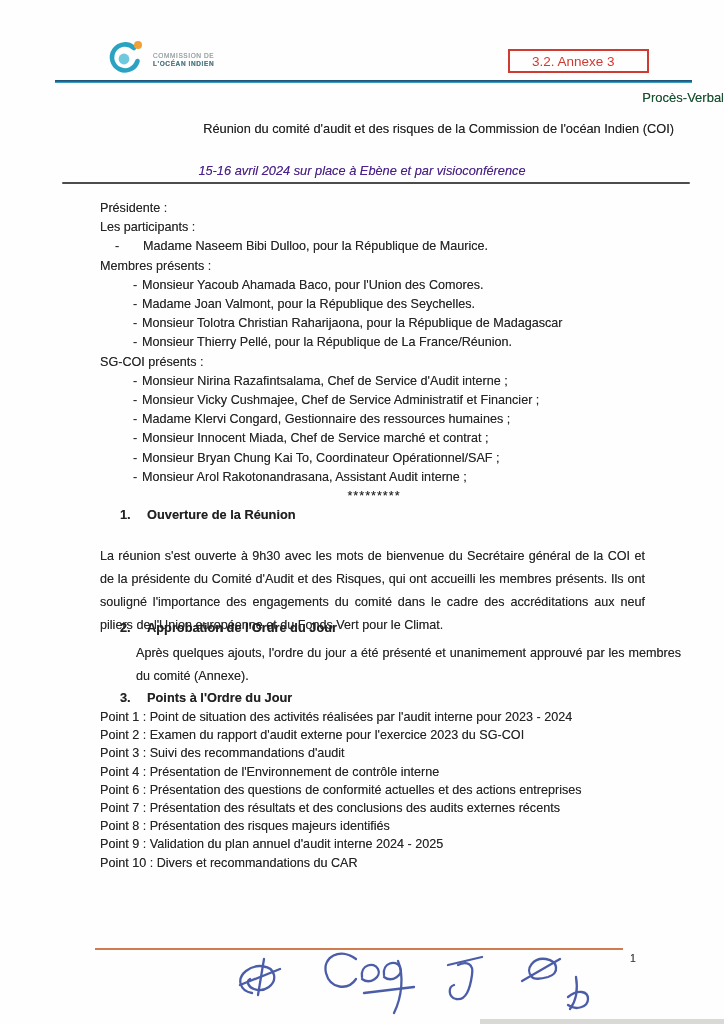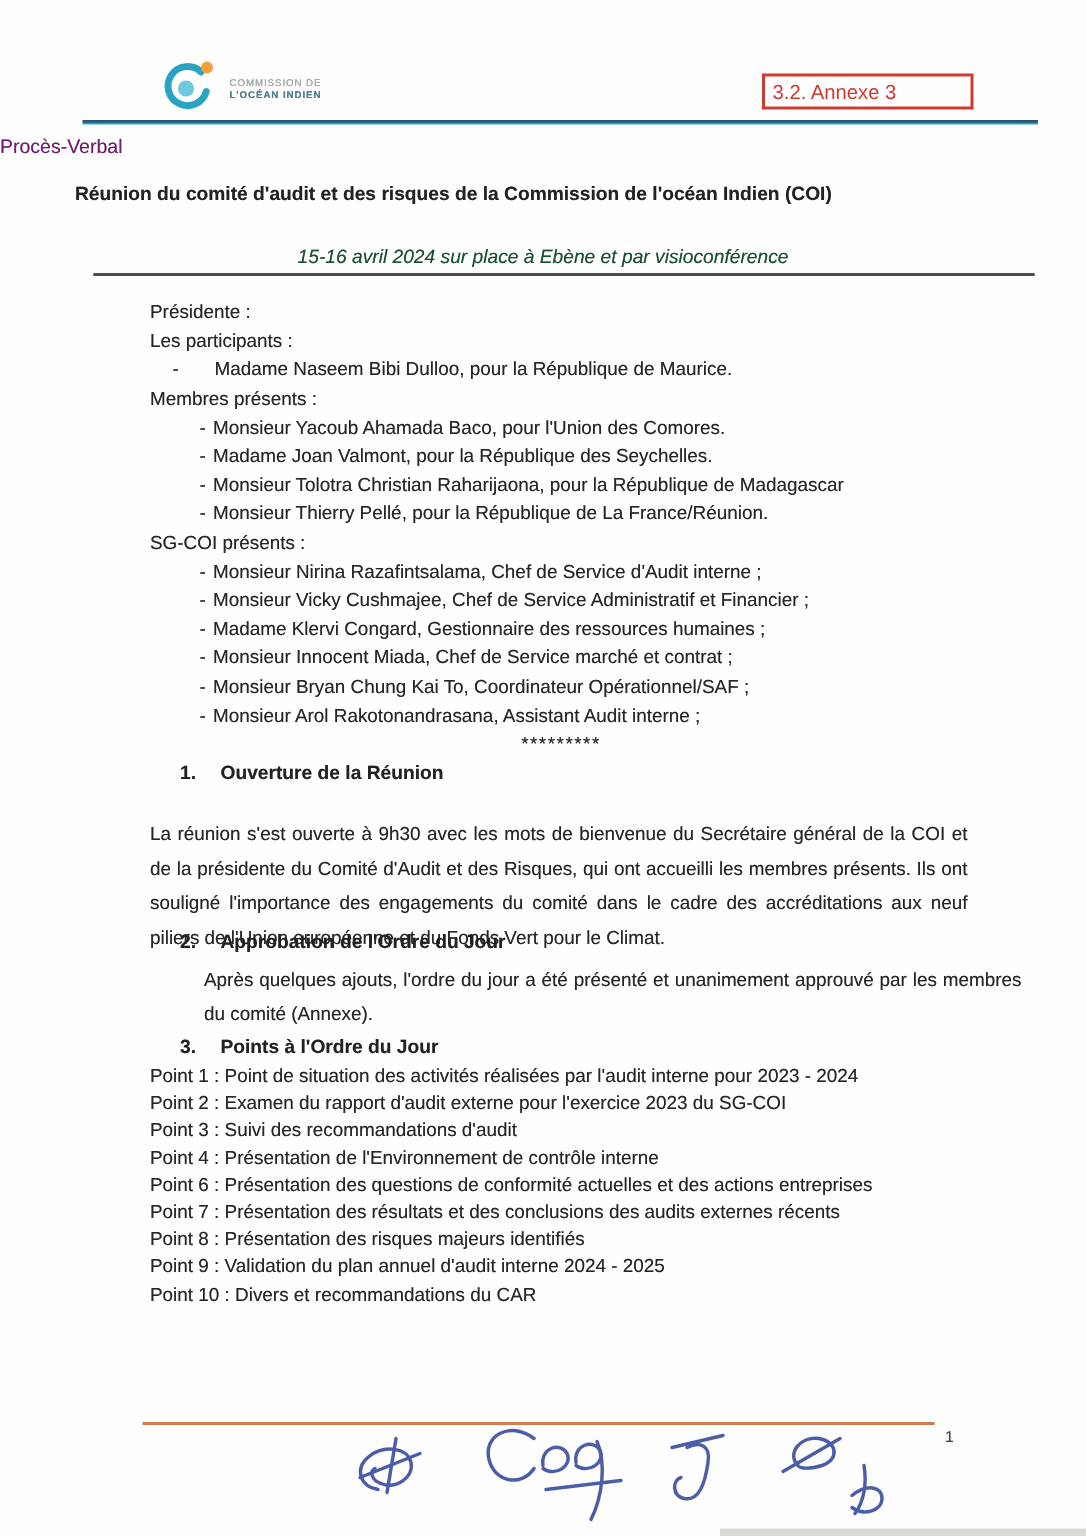--- a/index.html
+++ b/index.html
@@ -11,30 +11,30 @@
     text-shadow:0 0 .35px rgba(45,45,45,.55);
   }
   
   .logo-wrap { position:absolute; left:104px; top:36px; display:flex; align-items:center; gap:7px; }
   .logo-text { line-height:8px; padding-top:6px; }
   .logo-line1 { font-size:6.5px; letter-spacing:.6px; color:#9fb0b4; }
   .logo-line2 { font-size:6.5px; letter-spacing:.6px; color:#4c7f8e; font-weight:bold; }
   .annexe-box {
     position:absolute; left:508px; top:49px; width:141px; height:24px;
     border:2px solid #cf3a31; color:#cf3a31; font-size:13.5px;
-    display:flex; align-items:center; padding-left:5px; background:transparent;
+    display:flex; align-items:center; padding-left:22px; background:transparent;
     text-shadow:none;
   }
   .header-rule {
     position:absolute; left:55px; top:80px; width:637px; height:3px;
     background:linear-gradient(to bottom,#24567c 40%,#3fb9dc 100%);
   }
-  .doc-type { position:absolute; left:0; top:90px; width:724px; text-align:left; font-size:13px; color:#701a75; }
-  .doc-title { position:absolute; left:50px; top:121px; width:624px; text-align:left; font-size:12.8px; font-weight:bold; color:#222; }
-  .doc-date { position:absolute; left:0; top:163px; width:724px; text-align:center; font-size:12.8px; font-style:italic; color:#14532d; }
+  .doc-type { position:absolute; left:0; top:90px; width:724px; text-align:right; font-size:13px; color:#14532d; }
+  .doc-title { position:absolute; left:50px; top:121px; width:624px; text-align:right; font-size:12.8px; font-weight:normal; color:#222; }
+  .doc-date { position:absolute; left:0; top:163px; width:724px; text-align:center; font-size:12.8px; font-style:italic; color:#4c1d95; }
   .date-rule { position:absolute; left:62px; top:182px; width:628px; height:2px; background:#4c4c4c; border-radius:2px; }
 
   
   .participants { position:absolute; left:100px; top:199px; width:548px; font-size:12.6px; line-height:19.2px; }
   .p-label { }
   .p-item { position:relative; padding-left:42px; }
   .p-item .dash { position:absolute; left:33px; }
   .p-item-president { position:relative; padding-left:43px; }
   .p-item-president .dash { position:absolute; left:15px; }
   .separator { text-align:center; letter-spacing:1px; font-size:12.6px; }

